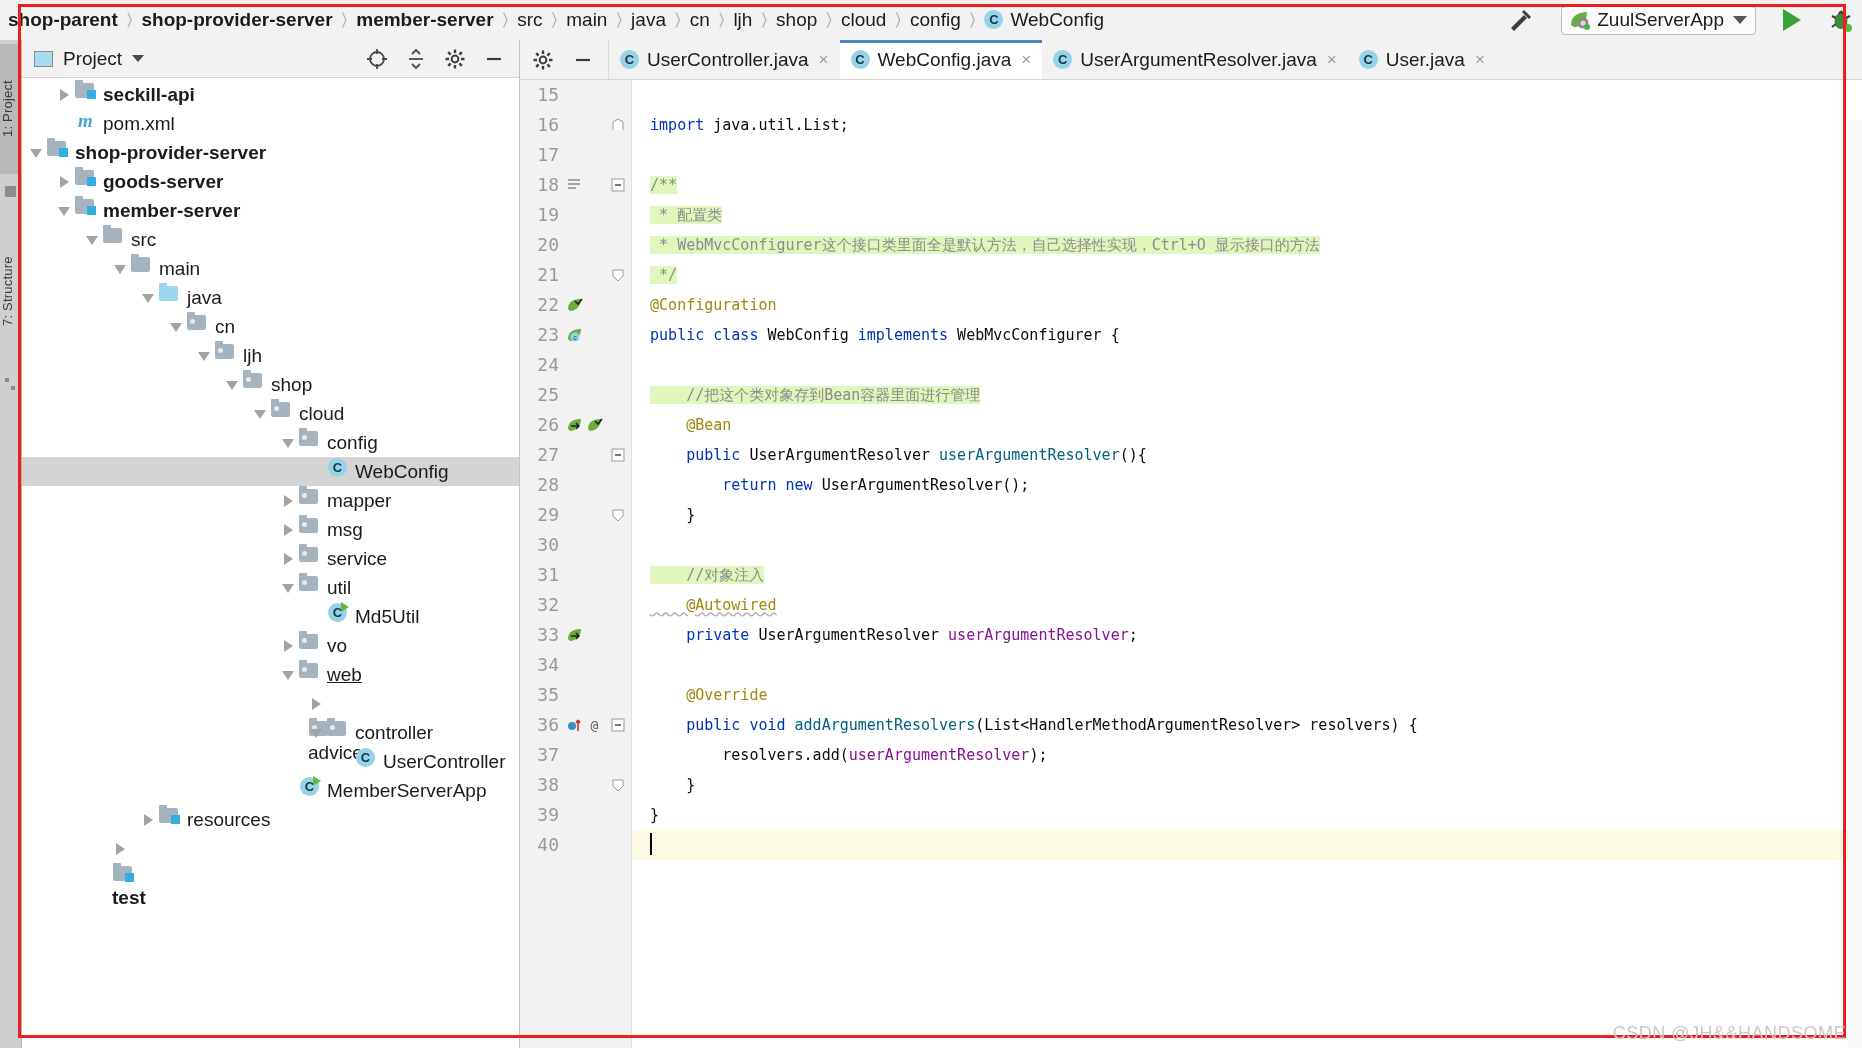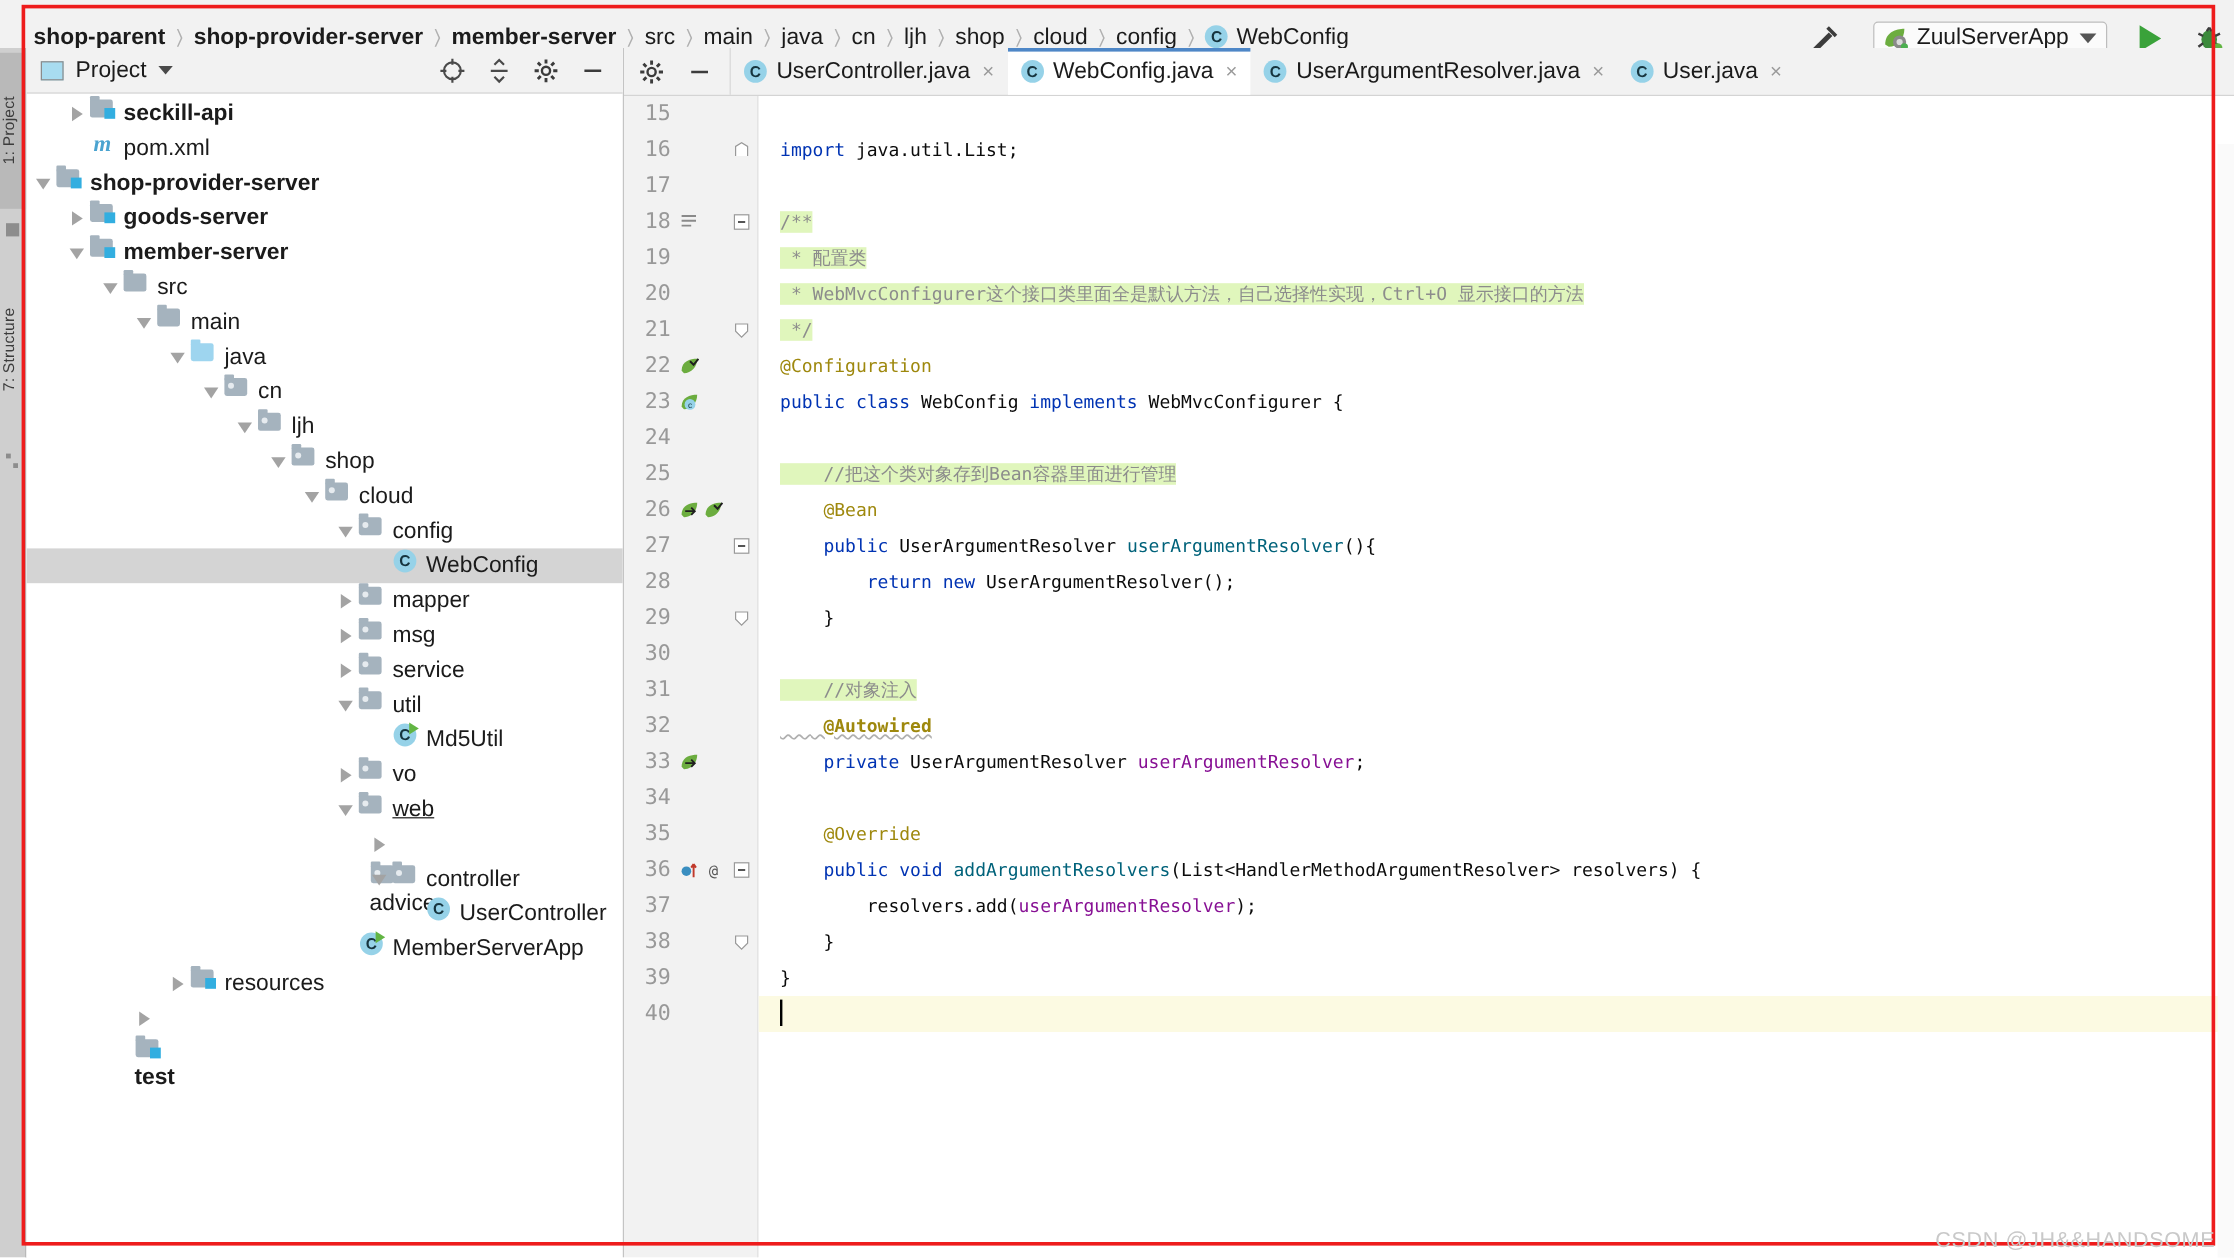--- a/index.html
+++ b/index.html
@@ -21,21 +21,21 @@
     pointer-events: none;
     z-index: 60;
   }
 
   
   .navbar {
     position: absolute; left: 0; top: 0;
     width: 1862px; height: 53px;
     background: #f2f2f2;
     border-bottom: 1px solid #c9c9c9;
-    display: flex; align-items: flex-end; padding-left: 20px;
+    display: flex; align-items: flex-start;
   }
   .crumbs { display: flex; align-items: center; padding-left: 6px; height: 40px; flex: 1; }
   .crumb {
     font-size: 19px; color: #1b1b1b; white-space: nowrap;
     padding: 0 2px; line-height: 40px;
   }
   .crumb.bold { font-weight: bold; }
   .crumb-sep { color: #b0b0b0; font-size: 17px; padding: 0 7px; }
   .crumb-ico {
     display: inline-block; width: 19px; height: 19px; border-radius: 50%;
@@ -733,21 +733,21 @@
           <div class="code-row"><span>  </span><span class="anno">@Configuration</span></div>
           <div class="code-row"><span>  </span><span class="kw">public</span><span class=""> </span><span class="kw">class</span><span class=""> WebConfig </span><span class="kw">implements</span><span class=""> WebMvcConfigurer {</span></div>
           <div class="code-row"><span>  </span></div>
           <div class="code-row"><span>  </span><span class="cmt hl">    //把这个类对象存到Bean容器里面进行管理</span></div>
           <div class="code-row"><span>  </span><span class="anno">    @Bean</span></div>
           <div class="code-row"><span>  </span><span class="">    </span><span class="kw">public</span><span class=""> UserArgumentResolver </span><span class="mth">userArgumentResolver</span><span class="">(){</span></div>
           <div class="code-row"><span>  </span><span class="">        </span><span class="kw">return</span><span class=""> </span><span class="kw">new</span><span class=""> UserArgumentResolver();</span></div>
           <div class="code-row"><span>  </span><span class="">    }</span></div>
           <div class="code-row"><span>  </span></div>
           <div class="code-row"><span>  </span><span class="cmt hl">    //对象注入</span></div>
-          <div class="code-row"><span>  </span><span class="anno" style="text-decoration: underline wavy rgb(176, 176, 176); font-weight: bold;">    @Autowired</span></div>
+          <div class="code-row"><span>  </span><span class="anno" style="text-decoration: underline wavy rgb(176, 176, 176);">    @Autowired</span></div>
           <div class="code-row"><span>  </span><span class="">    </span><span class="kw">private</span><span class=""> UserArgumentResolver </span><span class="fld">userArgumentResolver</span><span class="">;</span></div>
           <div class="code-row"><span>  </span></div>
           <div class="code-row"><span>  </span><span class="anno">    @Override</span></div>
           <div class="code-row"><span>  </span><span class="">    </span><span class="kw">public</span><span class=""> </span><span class="kw">void</span><span class=""> </span><span class="mth">addArgumentResolvers</span><span class="">(List&lt;HandlerMethodArgumentResolver&gt; resolvers) {</span></div>
           <div class="code-row"><span>  </span><span class="">        resolvers.add(</span><span class="fld">userArgumentResolver</span><span class="">);</span></div>
           <div class="code-row"><span>  </span><span class="">    }</span></div>
           <div class="code-row"><span>  </span><span class="">}</span></div>
           <div class="code-row" style="background: rgb(252, 250, 226);"><span>  </span><span class="text-caret"></span></div>
         </div>
       <div class="scroll-indicator"></div>

